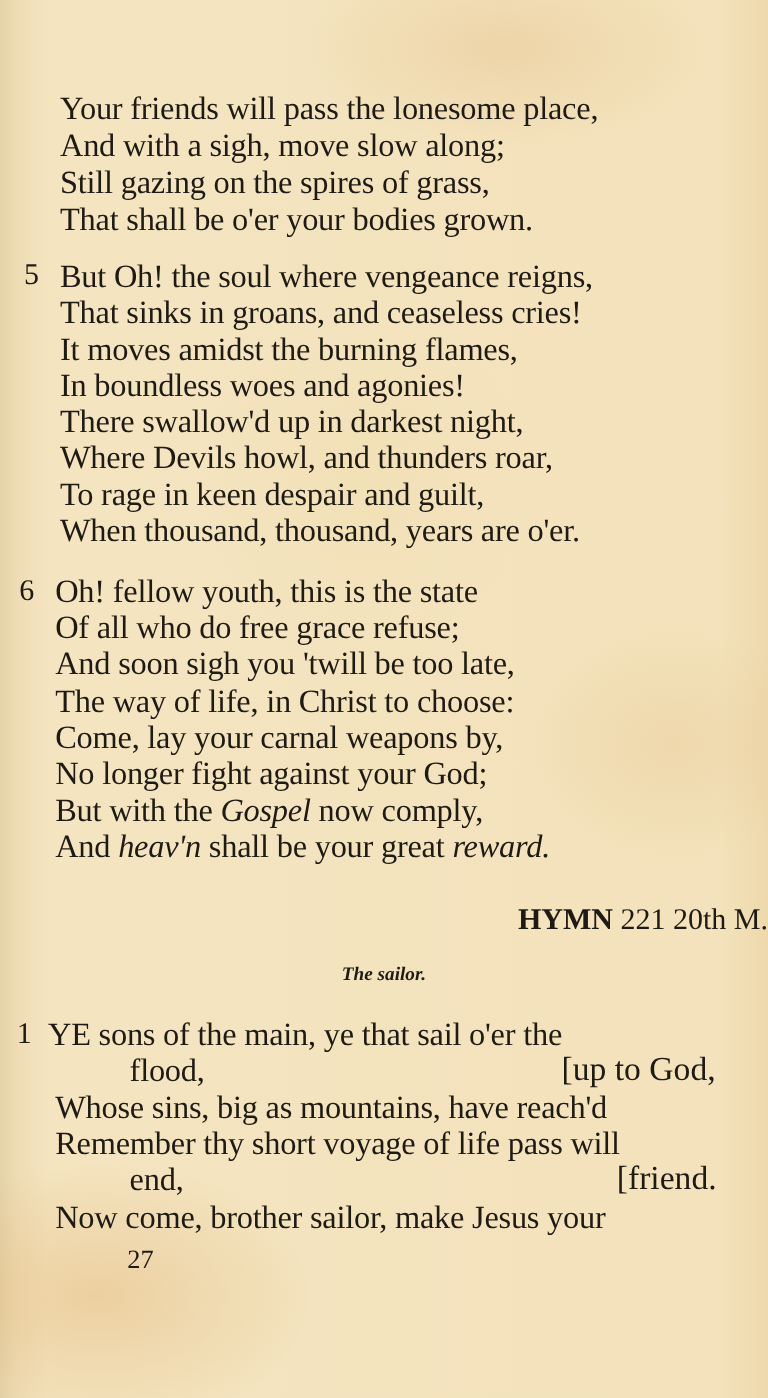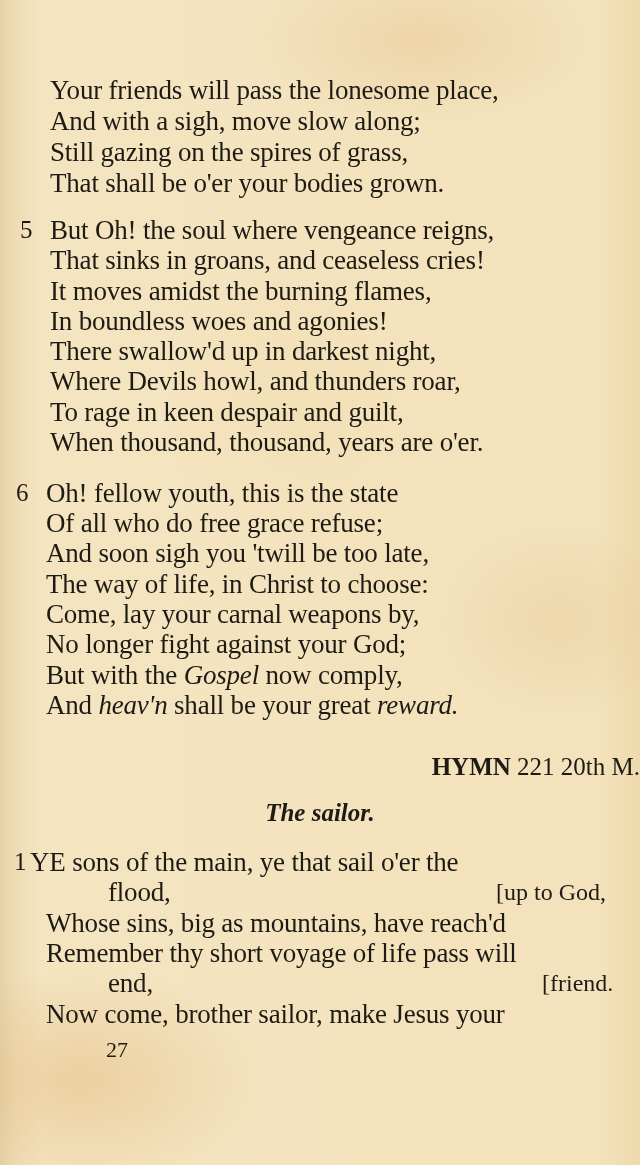--- a/index.html
+++ b/index.html
@@ -30,30 +30,30 @@
       position: absolute; right: 16px; top: -4px;
       font-size: 22px;
     }
     .line {
       position: absolute; left: 50px; font-size: 27px; line-height: 30px;
       white-space: nowrap; letter-spacing: -0.2px;
     }
     .num {
       position: absolute; font-size: 25px; line-height: 30px;
     }
-    .right { position: absolute; font-size: 24px; line-height: 30px; white-space: nowrap; margin-left: 28px; }
+    .right { position: absolute; font-size: 28px; line-height: 30px; white-space: nowrap; }
     i { font-style: italic; text-align: center; }
     .hymn-head {
       position: absolute; left: 0; width: 640px; text-align: right;
       font-size: 25px; line-height: 30px;
     }
     .hymn-head b { font-weight: bold; }
     .subtitle {
       position: absolute; left: 0; width: 640px; text-align: center;
-      font-size: 25px; font-style: italic; font-weight: bold; line-height: 30px;
+      font-size: 16px; font-style: italic; font-weight: bold; line-height: 30px;
     }
     .sig { position: absolute; left: 106px; top: 1037px; font-size: 22px; }
   </style>
 </head>
 <body>
 
 <div class="page">
 
 
   <div>
@@ -85,21 +85,21 @@
     <div class="line" style="top:629px;left:46px">No longer fight against your God;</div>
     <div class="line" style="top:660px;left:46px"><span>But with the </span><i>Gospel</i><span> now comply,</span></div>
     <div class="line" style="top:690px;left:46px"><span>And </span><i>heav'n</i><span> shall be your great </span><i>reward.</i></div>
   </div>
 
   <div>
     <div class="hymn-head" style="top:752px"><b>HYMN</b> <span>221 20th M.</span></div>
     <div class="subtitle" style="top:798px">The sailor.</div>
 
     <span class="num" style="left:14px;top:847px">1</span>
-    <div class="line" style="top:847px;left:30px">YE sons of the main, ye that sail o'er the</div>
+    <div class="line" style="top:847px;left:40px">YE sons of the main, ye that sail o'er the</div>
     <div class="line" style="top:877px;left:108px">flood,</div>
     <div class="right" style="top:877px;left:468px">[up to God,</div>
     <div class="line" style="top:908px;left:46px">Whose sins, big as mountains, have reach'd</div>
     <div class="line" style="top:938px;left:46px">Remember thy short voyage of life pass will</div>
     <div class="line" style="top:968px;left:108px">end,</div>
     <div class="right" style="top:968px;left:514px">[friend.</div>
     <div class="line" style="top:999px;left:46px">Now come, brother sailor, make Jesus your</div>
   </div>
 
   <div class="sig">27</div>

